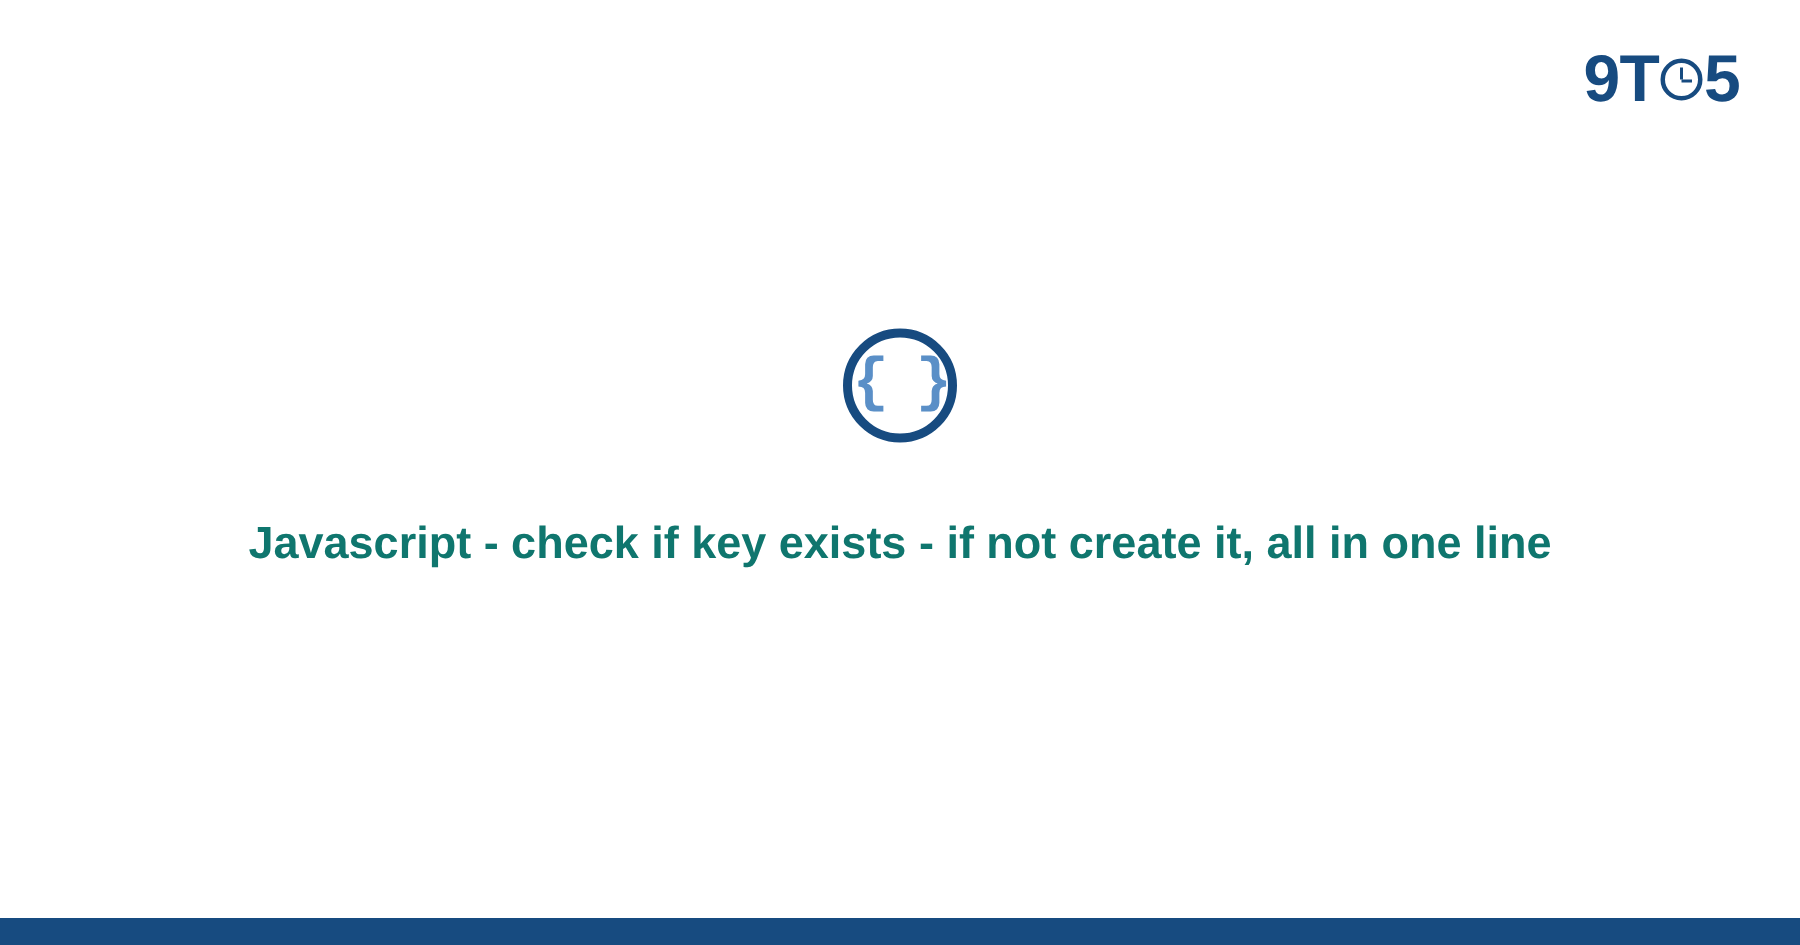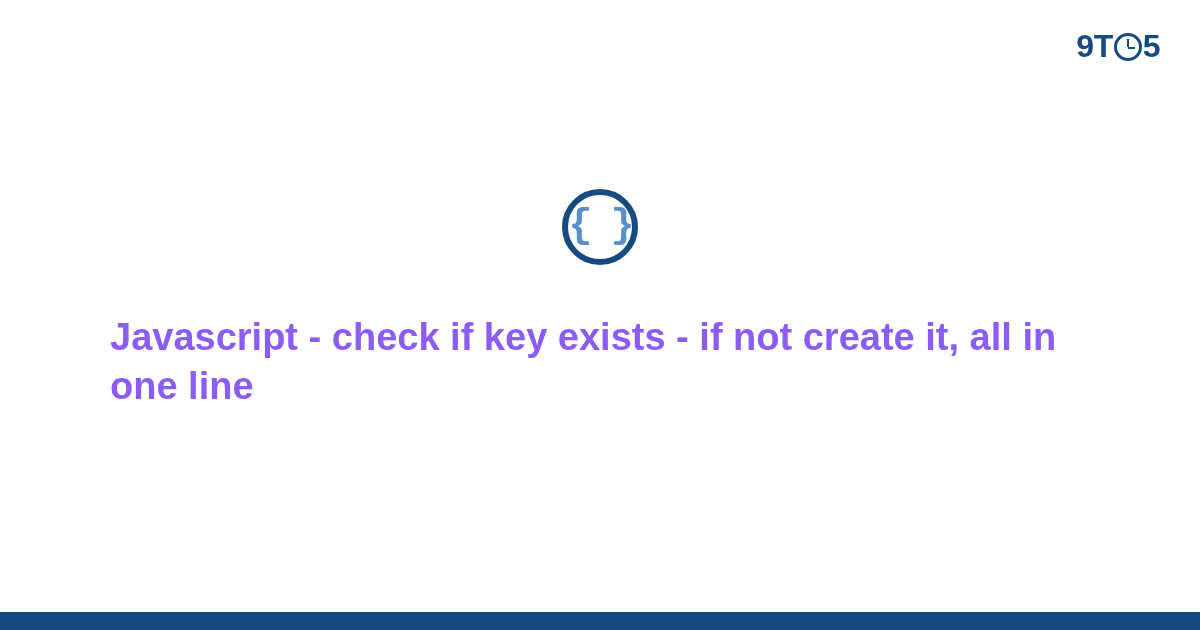--- a/index.html
+++ b/index.html
@@ -16,21 +16,21 @@
       overflow: hidden;
     }
     .header {
       position: absolute;
       top: 28px;
       right: 40px;
       display: flex;
       align-items: center;
     }
     .logo {
-      font-size: 32px;
+      font-size: 44px;
       font-weight: 600;
       letter-spacing: -0.5px;
       display: flex;
       align-items: center;
     }
     .logo-9t {
       color: #174b80;
     }
     .logo-clock {
       display: inline-flex;
@@ -93,24 +93,24 @@
     }
     .code-icon-inner {
       color: #5a8fc7;
       font-size: 40px;
       font-weight: bold;
       font-family: 'Courier New', monospace;
       letter-spacing: -3px;
       line-height: 1;
     }
     .title {
-      font-size: 38px;
+      font-size: 30px;
       font-weight: bold;
-      color: #8b5cf6;
-      text-align: left;
+      color: #0f766e;
+      text-align: right;
       line-height: 1.3;
       max-width: 980px;
     }
     .footer-bar {
       position: absolute;
       bottom: 0;
       left: 0;
       width: 100%;
       height: 18px;
       background: #174b80;

